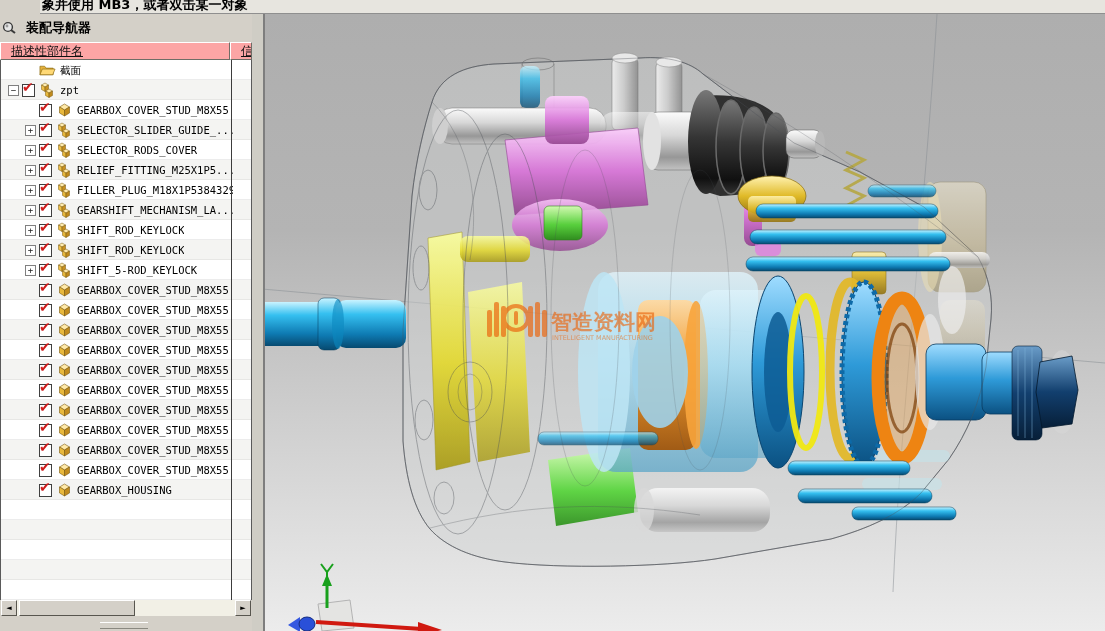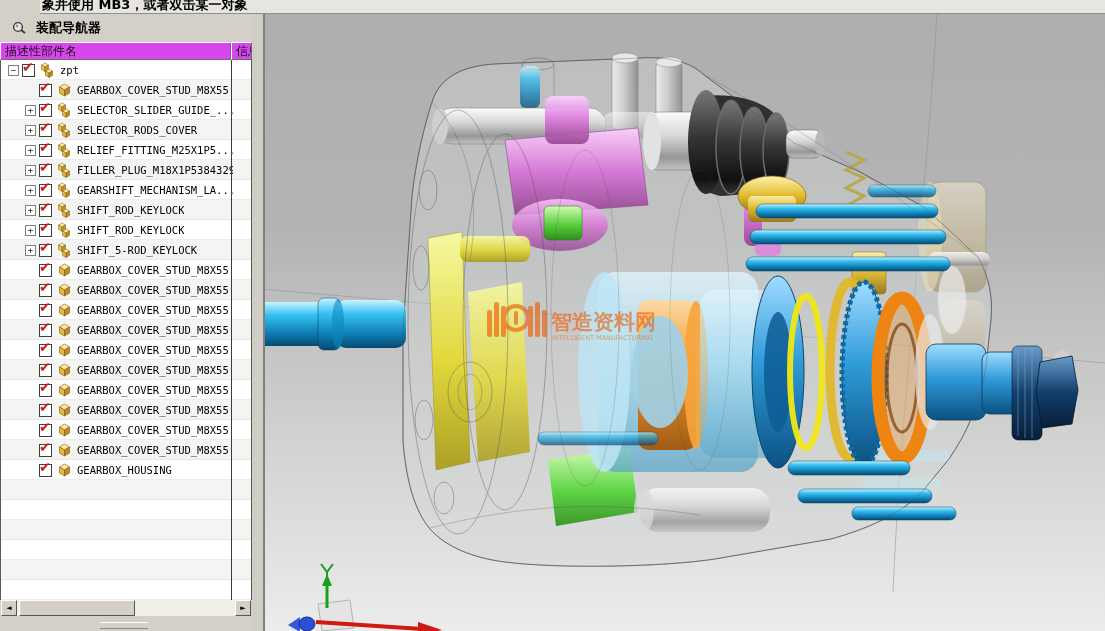--- a/index.html
+++ b/index.html
@@ -16,29 +16,30 @@
   .tipbar span{
     display:block;margin-top:-4px;padding-left:2px;
     font-size:13px;font-weight:bold;color:#000;white-space:nowrap;
   }
   
   .panel{
     position:absolute;left:0;top:14px;width:252px;height:617px;
     background:#d4d0c8;box-sizing:border-box;
   }
   .panel-title{
-    height:28px;display:flex;align-items:center;gap:9px;padding-left:11px;
+    height:28px;display:flex;align-items:center;gap:9px;padding-left:1px;
   }
   .panel-title .ttl{font-size:13px;font-weight:bold;color:#000;}
   .panel-header{display:flex;height:18px;}
   .hcell{
-    box-sizing:border-box;height:18px;background:#d946ef;
+    box-sizing:border-box;height:18px;background:#fca5a5;
     border:1px solid;border-color:#ffffff #6f6d66 #6f6d66 #ffffff;
-    font-size:12px;color:#111;padding:0 4px;overflow:hidden;white-space:nowrap;
+    font-size:12px;color:#111;padding:0 10px;overflow:hidden;white-space:nowrap;
     line-height:16px;
+    text-decoration:underline;
   }
   .hcell.c1{width:231px;}
   .hcell.c2{flex:1;}
   .tree{
     position:relative;height:540px;box-sizing:border-box;
     border-left:1px solid #5a5a5a;border-right:1px solid #5a5a5a;
     background:repeating-linear-gradient(180deg,
       #ffffff 0 19px,#ececec 19px 20px,
       #f4f4f2 20px 39px,#e7e7e5 39px 40px);
     overflow:hidden;
@@ -132,20 +133,31 @@
       <circle cx="6" cy="6" r="1.4" fill="#9a9a9a"></circle>
     </svg>
     <span class="ttl">装配导航器</span>
   </div>
   <div class="panel-header">
     <div class="hcell c1">描述性部件名</div>
     <div class="hcell c2">信息</div>
   </div>
   <div class="tree">
     <div class="col-divider"></div>
+  <div class="row">
+    <span class="indent" style="width: 17px;"></span>
+    <span class="slot">
+          <span class="expander" style="visibility: hidden;"></span>
+        </span>
+
+    <svg class="nodeicon" viewBox="0 0 17 16">
+          <use href="#icon-folder"></use>
+        </svg>
+    <span class="label">截面</span>
+  </div>
       <div class="row">
     <span class="indent" style="width: 0px;"></span>
     <span class="slot">
           <span class="expander">−</span>
         </span>
     <span class="checkbox">
           <span class="checkmark">✔</span>
         </span>
     <svg class="nodeicon" viewBox="0 0 17 16">
           <use href="#icon-assembly"></use>

